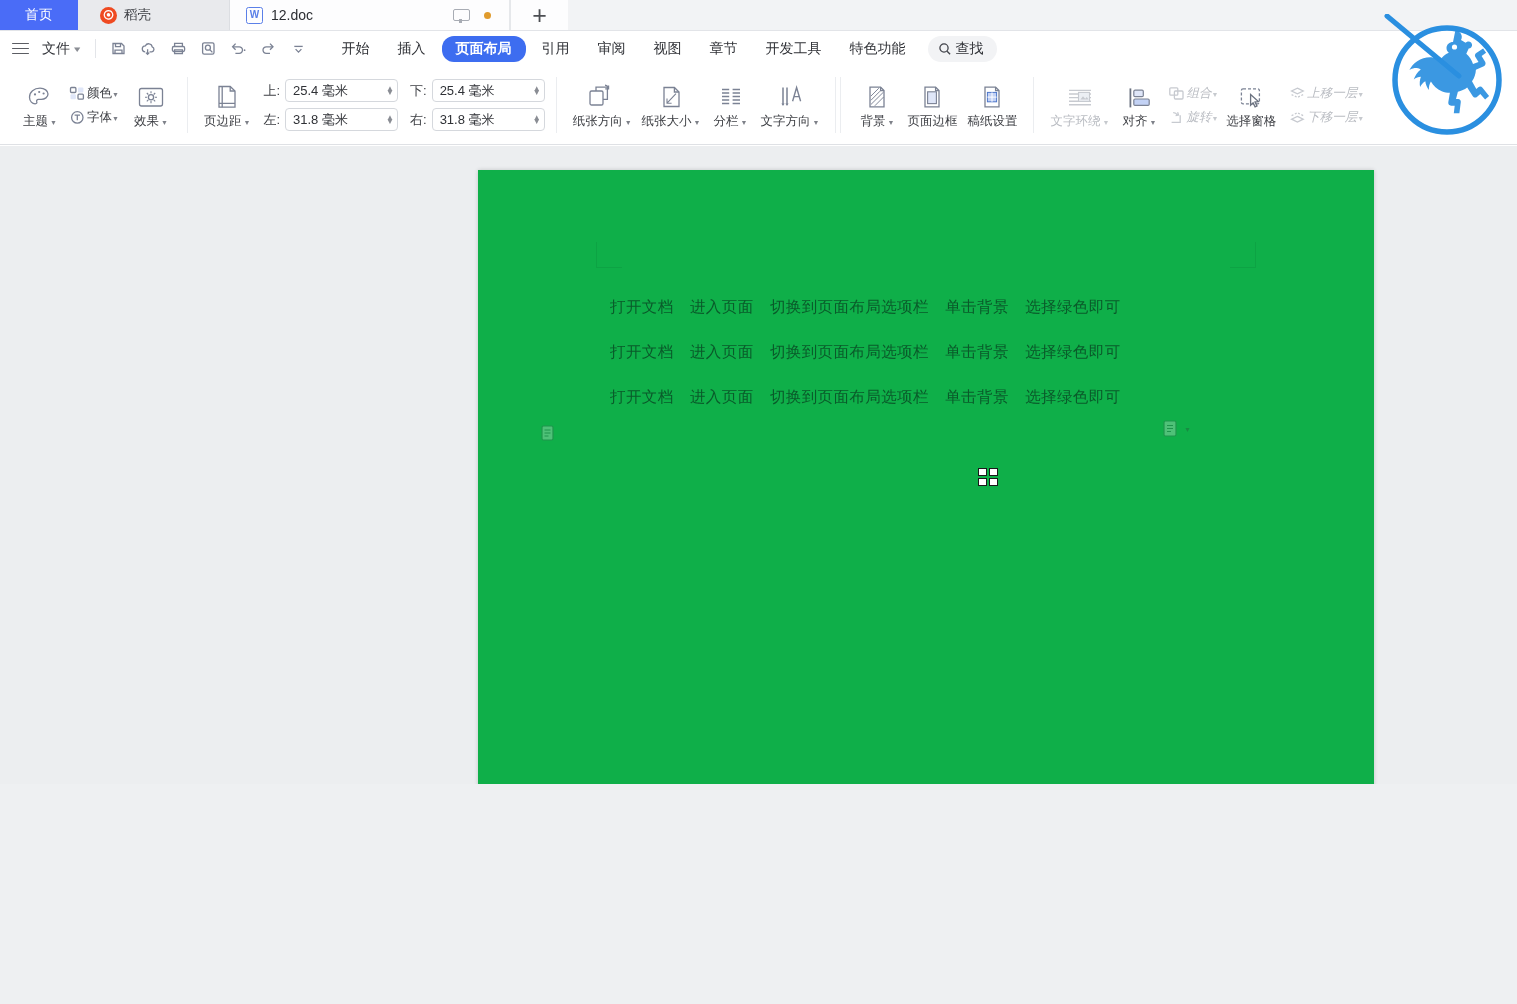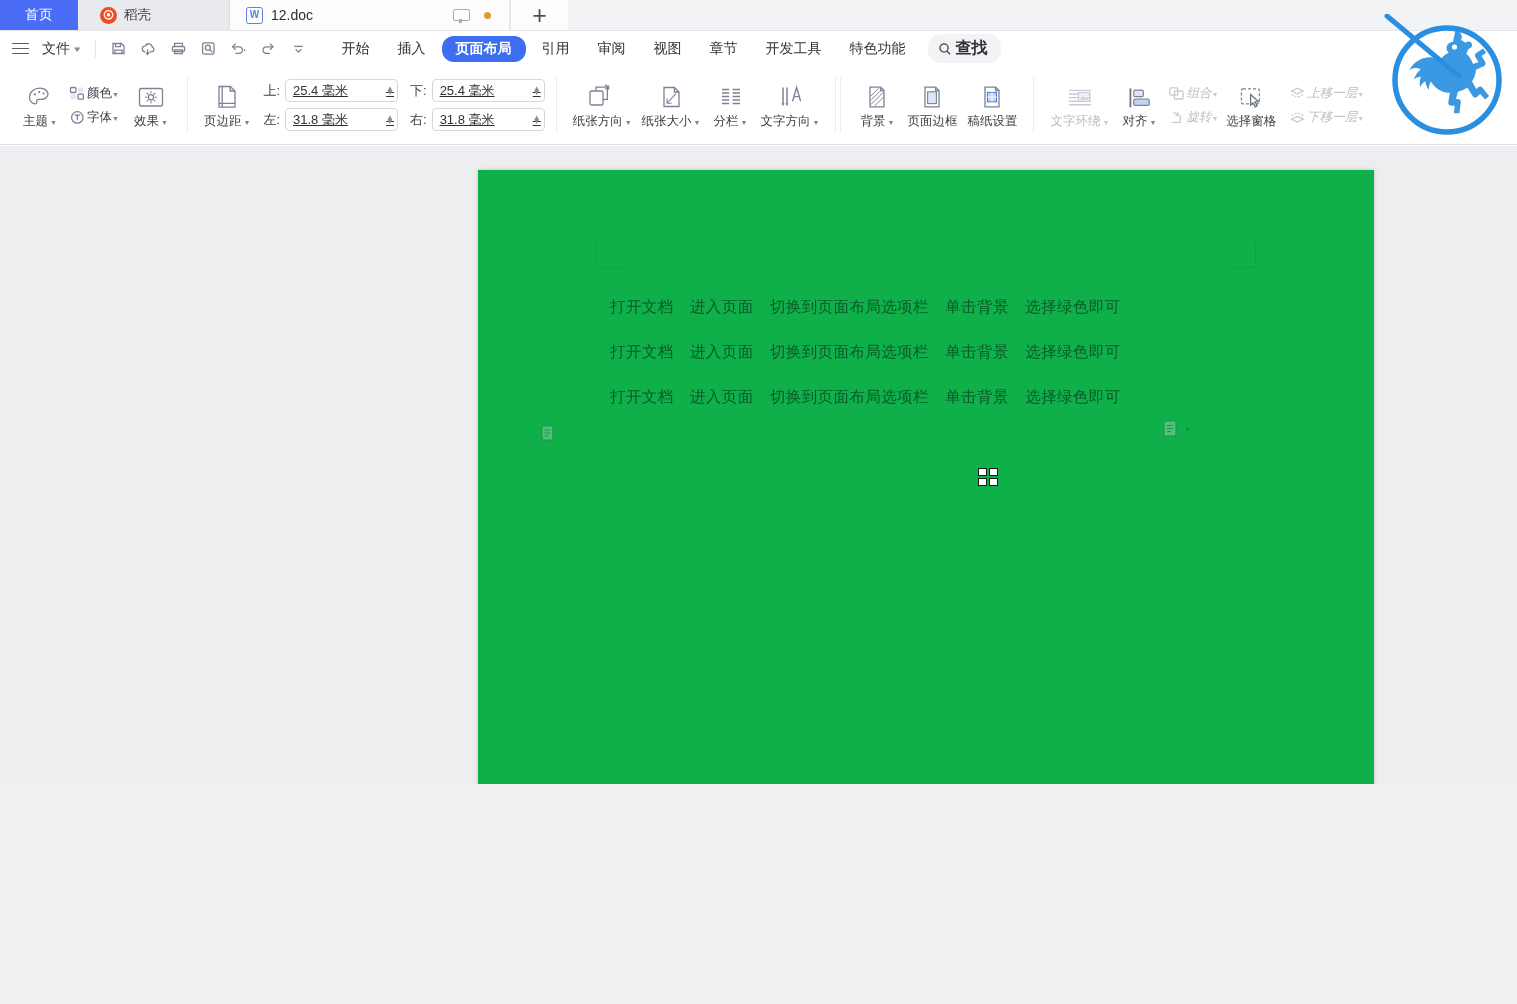--- a/index.html
+++ b/index.html
@@ -70,22 +70,22 @@
   .caret-sm { font-size: 9px; color: #8a8d94; transform: scaleX(1.4); }
   .mb-sep { width: 1px; height: 19px; background: #e3e5e9; margin: 0 9px; }
   .qa-icons { display: flex; align-items: center; gap: 3px; }
   .qa { width: 27px; height: 24px; display: flex; align-items: center; justify-content: center;
         color: #6e7178; font-size: 15px; }
   .qa svg { display: block; }
   .menu-items { display: flex; align-items: center; gap: 4px; margin-left: 18px; }
   .menu-item { font-size: 14px; color: #2f3136; padding: 4px 12px; border-radius: 12px; white-space: nowrap; }
   .menu-item.active { background: #3d6df0; color: #fff; font-weight: bold; padding: 4px 14px; }
   .find-btn {
-    display: flex; align-items: center; gap: 4px; font-size: 16px; color: #2f3136;
-    background: #f2f3f5; border-radius: 13px; padding: 4px 13px 4px 10px; margin-left: 6px; font-weight: bold;
+    display: flex; align-items: center; gap: 4px; font-size: 14px; color: #2f3136;
+    background: #f2f3f5; border-radius: 13px; padding: 4px 13px 4px 10px; margin-left: 6px;
   }
 
   
   .ribbon {
     height: 79px; background: #fff; border-bottom: 1px solid #dfe1e5;
     display: flex; align-items: stretch; padding-left: 6px; position: relative; z-index: 3;
     overflow: hidden;
   }
   .rb-group { display: flex; align-items: center; padding: 0 9px; height: 100%; }
   .rb-divider { width: 1px; background: #ebedf0; margin: 11px 2px; }
@@ -105,21 +105,21 @@
   .btn-sm.dim { color: #b9bcc2; font-style: italic; }
   .btn-sm .ico { width: 19px; height: 17px; display: flex; align-items: center; justify-content: center; }
 
   
   .margin-grid { display: grid; grid-template-columns: auto auto; gap: 6px 12px; align-items: center; }
   .mrow { display: flex; align-items: center; gap: 5px; }
   .mrow .mlab { font-size: 13px; color: #3c3e43; }
   .spin {
     display: flex; align-items: center; width: 113px; height: 23px;
     border: 1px solid #d5d8dd; border-radius: 4px; background: #fff;
-    padding: 0 3px 0 7px; font-size: 13px; color: #2f3136; text-decoration: underline;
+    padding: 0 3px 0 7px; font-size: 13px; color: #2f3136;
   }
   .spin .val { flex: 1; }
   .spin .arrows { display: flex; flex-direction: column; gap: 2px; color: #8a8d94; line-height: .5; font-size: 8px; }
 
   
   svg.ic { stroke: #7b8294; fill: none; stroke-width: 1.3; }
   svg.ic.dimc { stroke: #c7cad0; }
   svg.ic .fillsoft { fill: #dfe6f8; stroke: none; }
 
   

